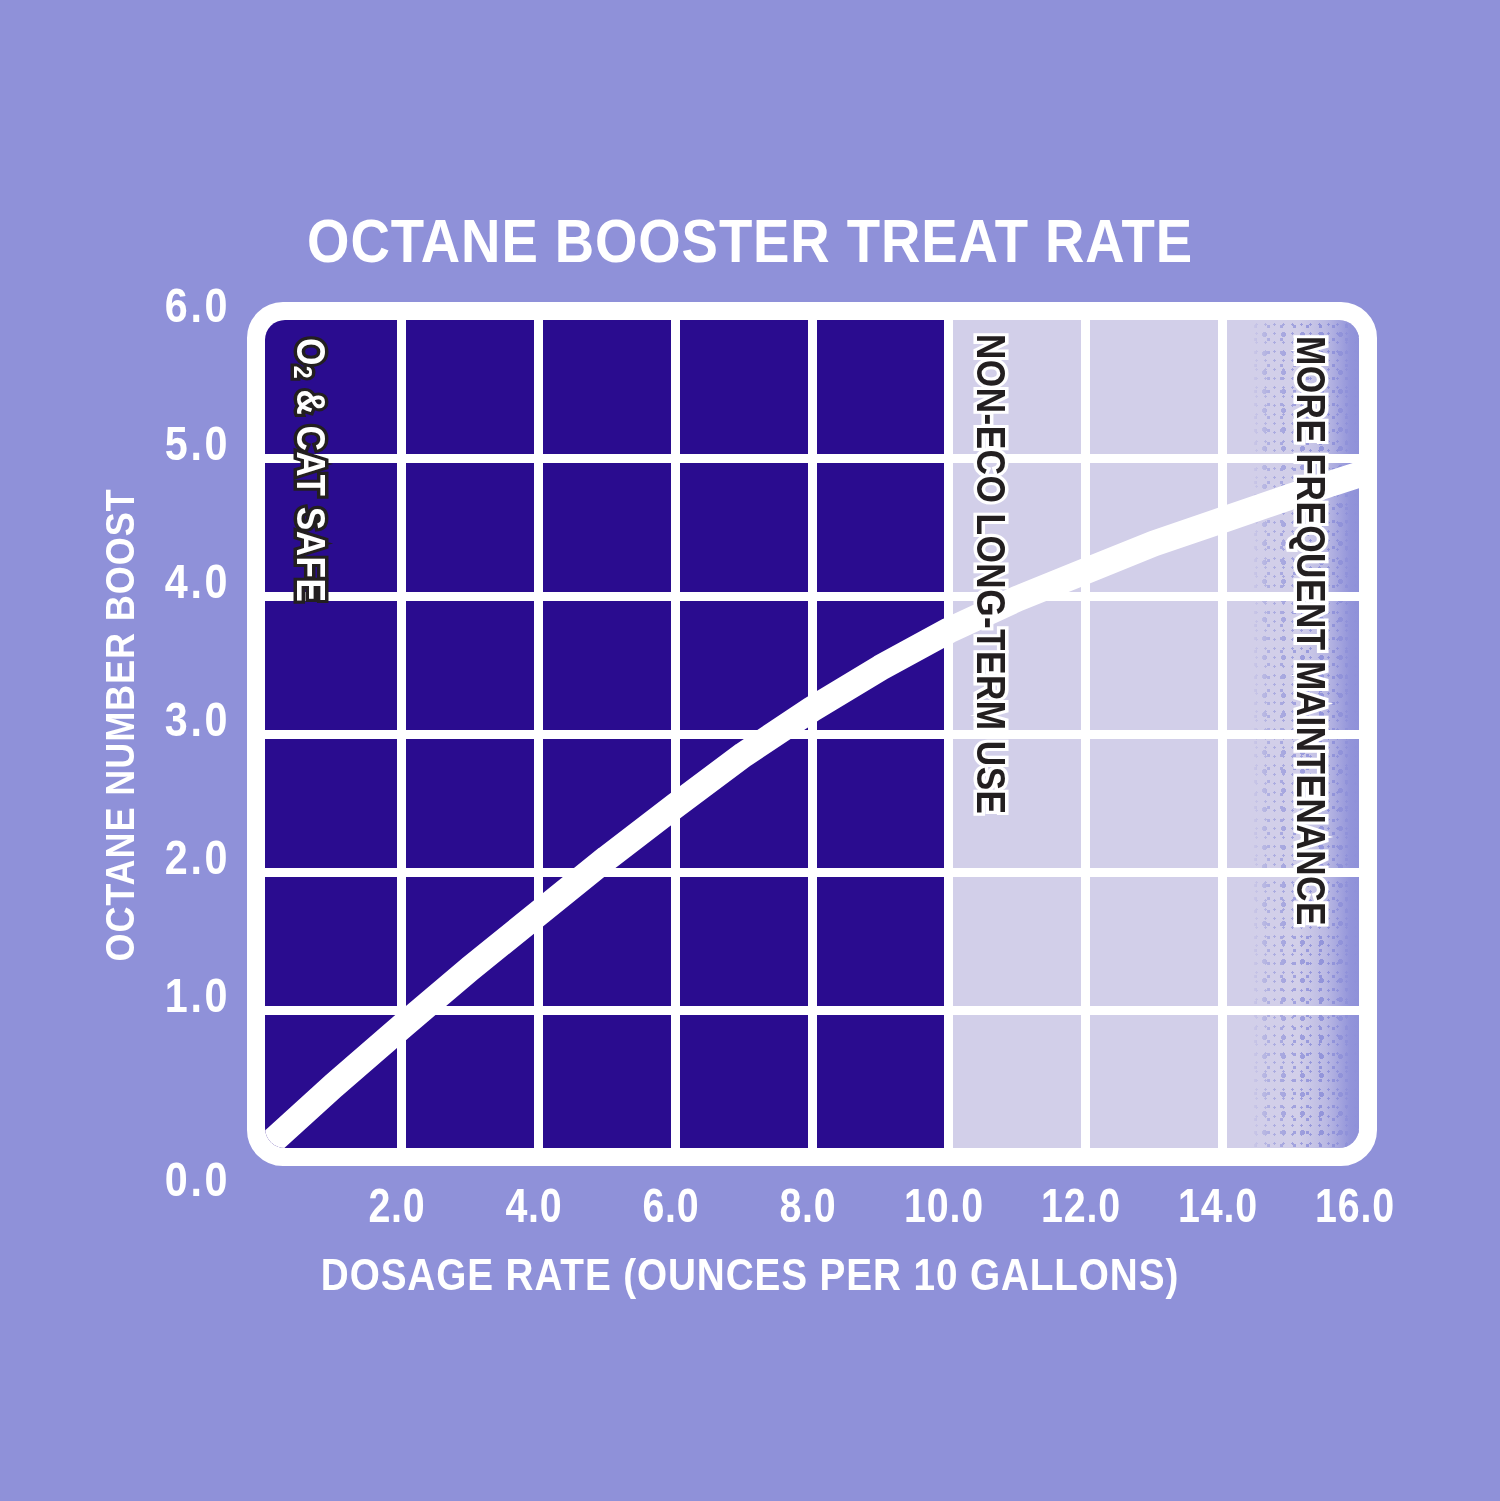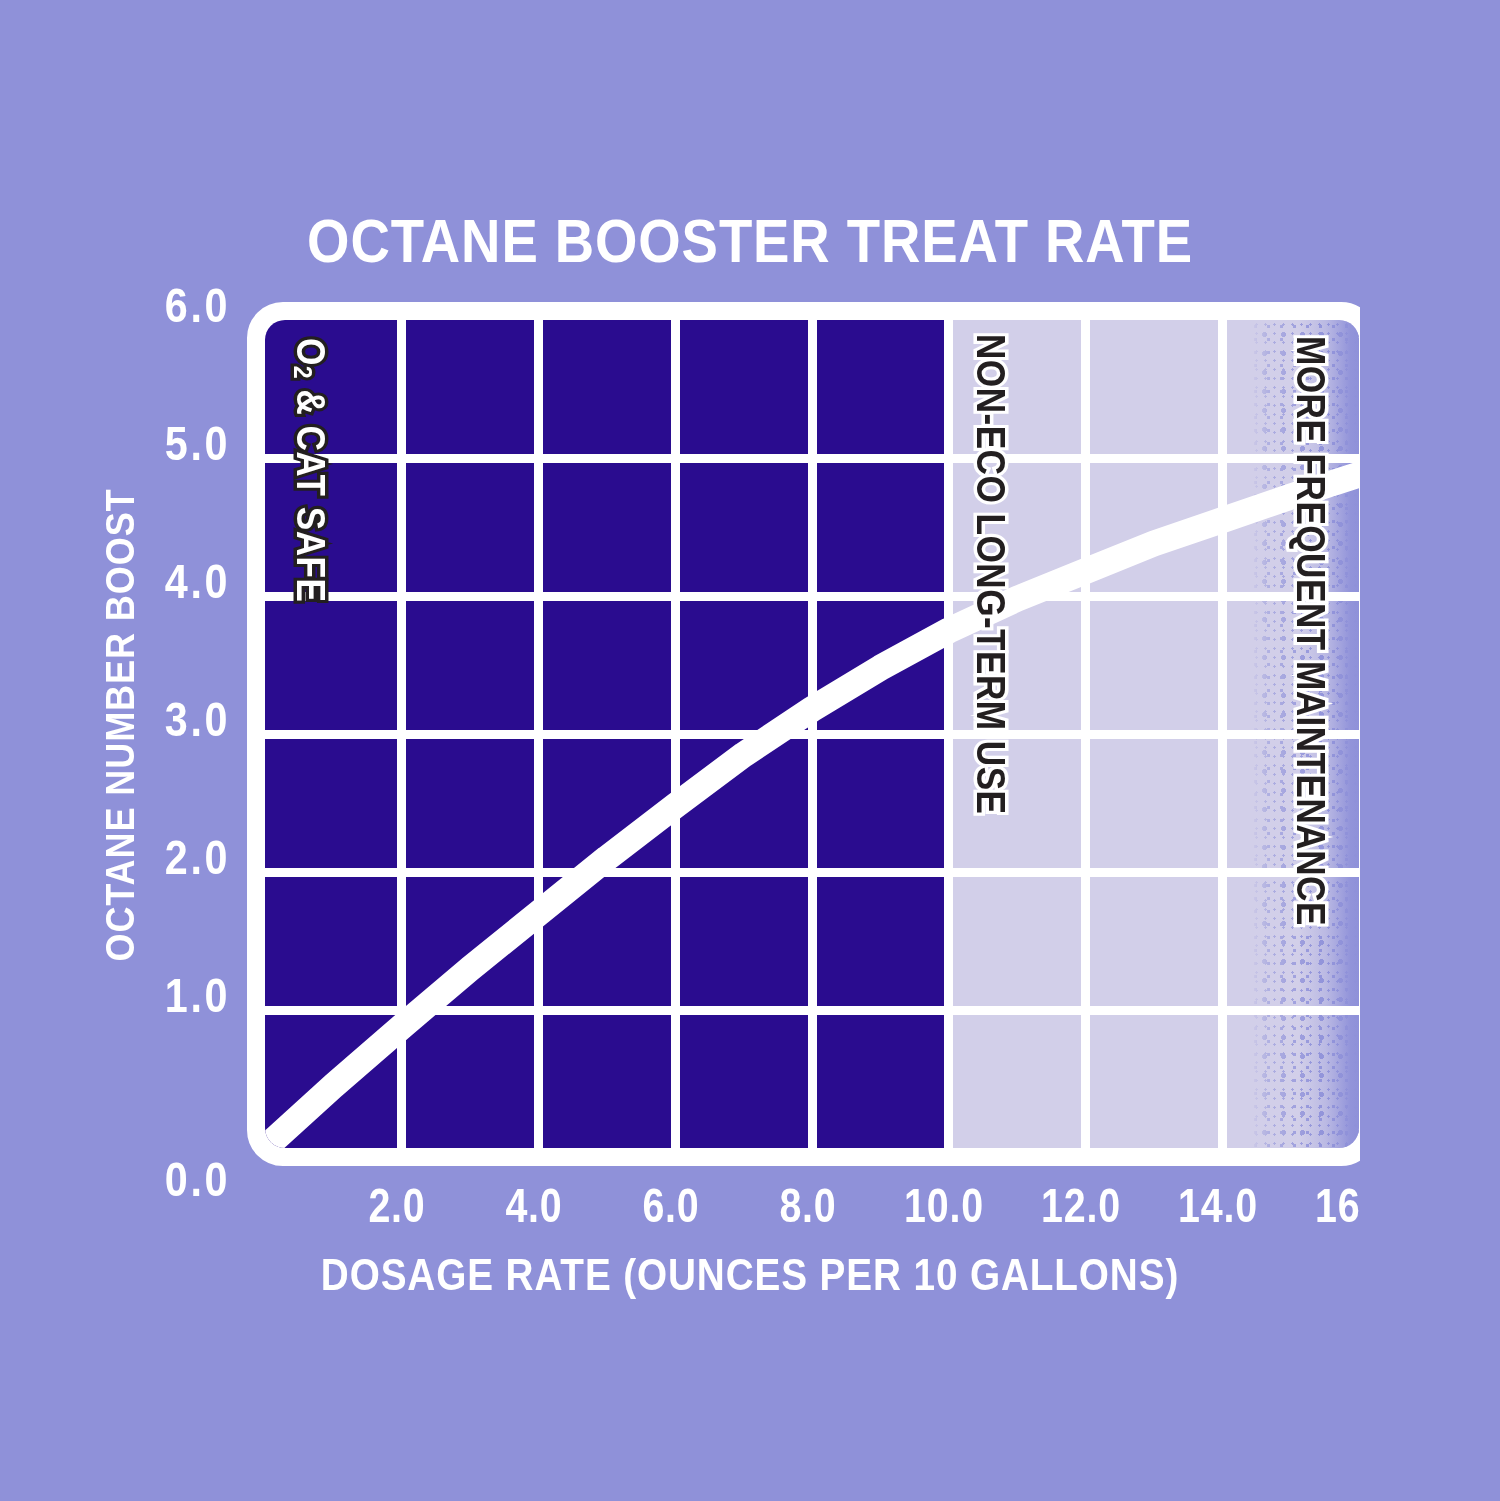--- a/index.html
+++ b/index.html
@@ -2,21 +2,21 @@
 <html><head>
 <meta charset="utf-8">
 <style>
   html, body {
     margin: 0;
     padding: 0;
     background: #8F91D9;
   }
   #root {
     position: relative;
-    width: 1360px;
+    width: 1500px;
     height: 1501px;
     background: #8F91D9;
     font-family: "Liberation Sans", sans-serif;
     overflow: hidden;
   }
 
   
   #chart-title {
     position: absolute;
     left: 0;

